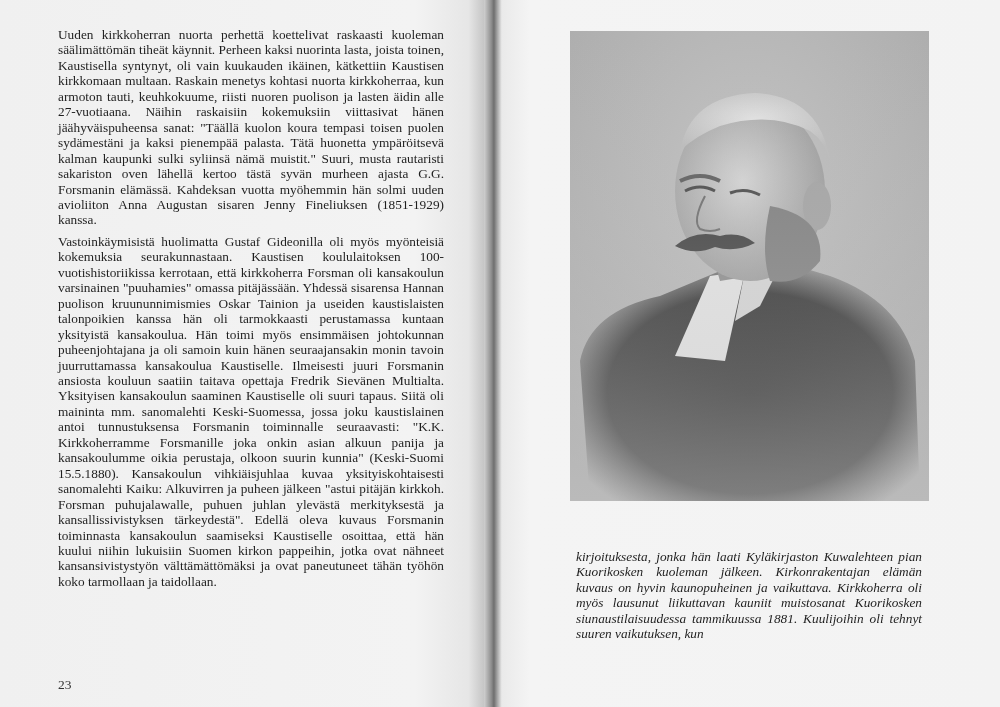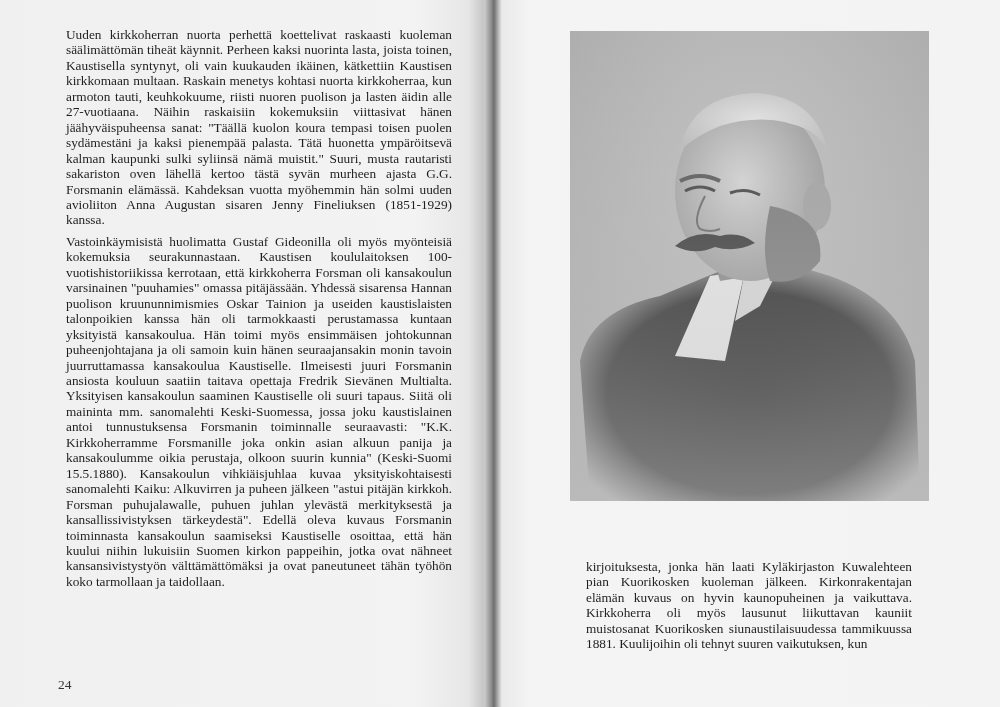--- a/index.html
+++ b/index.html
@@ -20,24 +20,24 @@
       background: linear-gradient(to right, #cfcfcf 0%, #8f8f8f 40%, #6e6e6e 55%, #a8a8a8 75%, #ededed 100%);
     }
     .page-right {
       position: absolute; left: 500px; top: 0; width: 500px; height: 707px;
       background: linear-gradient(to right, #e9e9e9 0%, #f4f4f4 6%, #f3f3f3 100%);
     }
     .text-block {
       position: absolute; font-size: 13.3px; line-height: 15.45px;
       text-align: justify; hyphens: manual;
     }
-    .left-text { left: 58px; top: 27px; width: 386px; margin-left: 8px; }
+    .left-text { left: 58px; top: 27px; width: 386px; }
     .left-text p { margin: 0 0 6px 0; }
     .right-text { left: 568px; top: 541px; width: 362px; }
-    .right-text p { margin: 18px; }
+    .right-text p { margin: 8px; font-style: italic; }
     .page-number { position: absolute; font-size: 13.5px; color: #333; }
     .pn-left { left: 58px; top: 677px; }
     .pn-right { left: 928px; top: 677px; margin-top: 27px; }
     .photo {
       position: absolute; left: 570px; top: 31px; width: 359px; height: 470px;
       background: #b4b4b4; overflow: hidden;
     }
     .photo svg { display: block; }
     .caption {
       position: absolute; left: 570px; top: 506px; width: 359px;
@@ -47,21 +47,21 @@
 </head>
 <body>
 
 <div class="spread">
 
   <div class="page-left">
     <div class="text-block left-text">
       <p>Uuden kirkkoherran nuorta perhettä koettelivat raskaasti kuoleman säälimättömän tiheät käynnit. Perheen kaksi nuorinta lasta, joista toinen, Kaustisella syntynyt, oli vain kuukauden ikäinen, kätkettiin Kaustisen kirkkomaan multaan. Raskain menetys kohtasi nuorta kirkkoherraa, kun armoton tauti, keuhkokuume, riisti nuoren puolison ja lasten äidin alle 27-vuotiaana. Näihin raskaisiin kokemuksiin viittasivat hänen jäähyväispuheensa sanat: "Täällä kuolon koura tempasi toisen puolen sydämestäni ja kaksi pienempää palasta. Tätä huonetta ympäröitsevä kalman kaupunki sulki syliinsä nämä muistit." Suuri, musta rautaristi sakariston oven lähellä kertoo tästä syvän murheen ajasta G.G. Forsmanin elämässä. Kahdeksan vuotta myöhemmin hän solmi uuden avioliiton Anna Augustan sisaren Jenny Fineliuksen (1851-1929) kanssa.</p>
       <p>Vastoinkäymisistä huolimatta Gustaf Gideonilla oli myös myönteisiä kokemuksia seurakunnastaan. Kaustisen koululaitoksen 100-vuotishistoriikissa kerrotaan, että kirkkoherra Forsman oli kansakoulun varsinainen "puuhamies" omassa pitäjässään. Yhdessä sisarensa Hannan puolison kruununnimismies Oskar Tainion ja useiden kaustislaisten talonpoikien kanssa hän oli tarmokkaasti perustamassa kuntaan yksityistä kansakoulua. Hän toimi myös ensimmäisen johtokunnan puheenjohtajana ja oli samoin kuin hänen seuraajansakin monin tavoin juurruttamassa kansakoulua Kaustiselle. Ilmeisesti juuri Forsmanin ansiosta kouluun saatiin taitava opettaja Fredrik Sievänen Multialta. Yksityisen kansakoulun saaminen Kaustiselle oli suuri tapaus. Siitä oli maininta mm. sanomalehti Keski-Suomessa, jossa joku kaustislainen antoi tunnustuksensa Forsmanin toiminnalle seuraavasti: "K.K. Kirkkoherramme Forsmanille joka onkin asian alkuun panija ja kansakoulumme oikia perustaja, olkoon suurin kunnia" (Keski-Suomi 15.5.1880). Kansakoulun vihkiäisjuhlaa kuvaa yksityiskohtaisesti sanomalehti Kaiku: Alkuvirren ja puheen jälkeen "astui pitäjän kirkkoh. Forsman puhujalawalle, puhuen juhlan ylevästä merkityksestä ja kansallissivistyksen tärkeydestä". Edellä oleva kuvaus Forsmanin toiminnasta kansakoulun saamiseksi Kaustiselle osoittaa, että hän kuului niihin lukuisiin Suomen kirkon pappeihin, jotka ovat nähneet kansansivistystyön välttämättömäksi ja ovat paneutuneet tähän työhön koko tarmollaan ja taidollaan.</p>
     </div>
-    <div class="page-number pn-left">24</div>
+    <div class="page-number pn-left">23</div>
   </div>
 
   <div class="page-right"></div>
 
   <div class="gutter"></div>
 
   <div class="photo">
     <svg width="359" height="470" viewBox="0 0 359 470" xmlns="http://www.w3.org/2000/svg">
       <defs>
         <radialGradient id="bg" cx="50%" cy="35%" r="75%">

